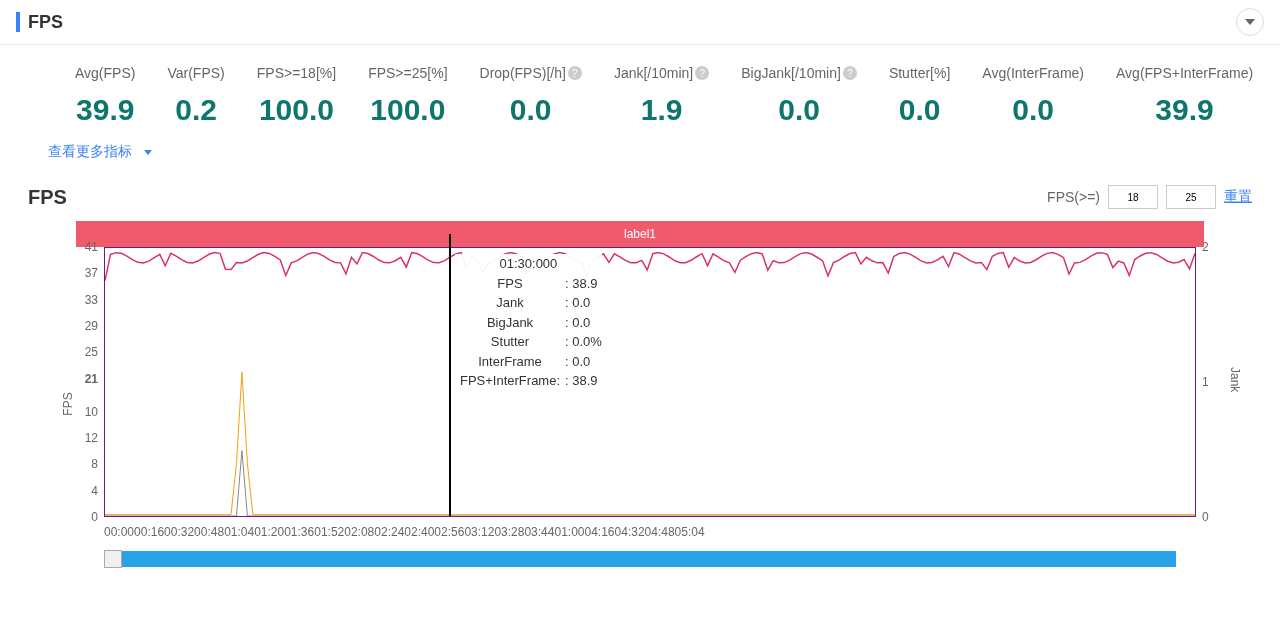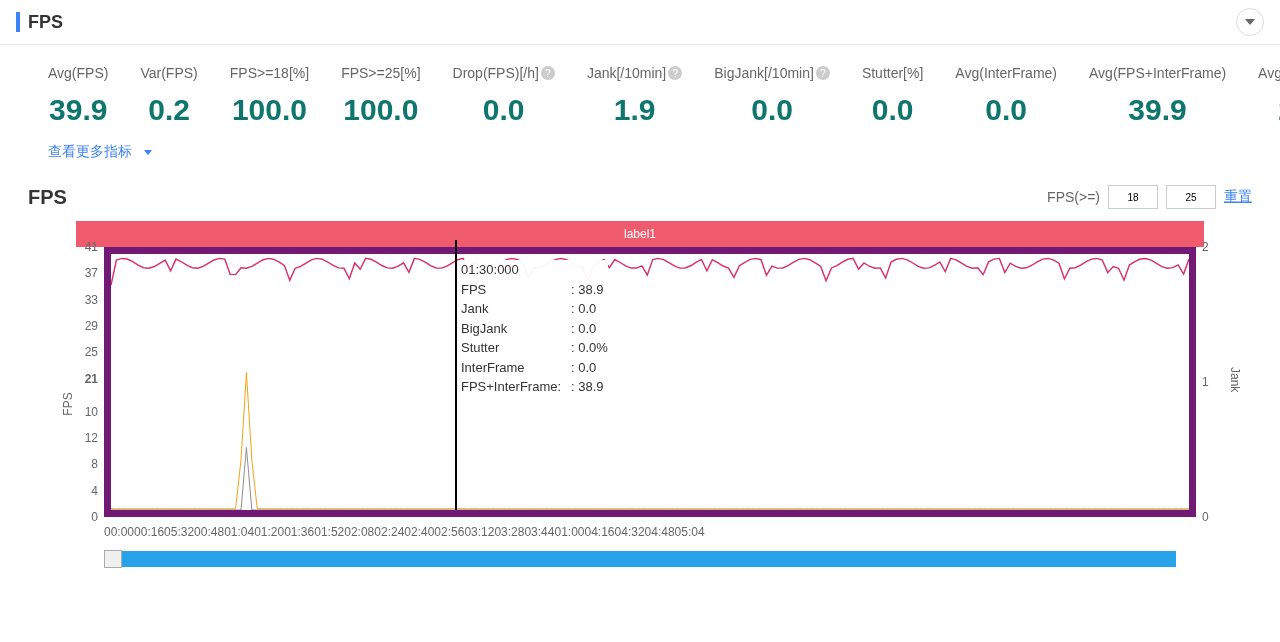--- a/index.html
+++ b/index.html
@@ -1,41 +1,41 @@
 <!DOCTYPE html>
 <html><head>
 <meta charset="utf-8">
 <style>
 * { margin: 0; padding: 0; box-sizing: border-box; }
 body { font-family: -apple-system, "Helvetica Neue", Arial, sans-serif; background: #fff; color: #333; width: 1280px; }
 .header { display: flex; align-items: center; padding: 8px 16px; border-bottom: 1px solid #e8e8e8; }
 .header-bar { width: 4px; height: 20px; background: #3b82f6; margin-right: 8px; }
 .header-title { font-size: 18px; font-weight: 600; color: #333; flex: 1; }
 .dropdown-btn { width: 28px; height: 28px; border: 1px solid #ddd; border-radius: 50%; display: flex; align-items: center; justify-content: center; background: #fff; cursor: pointer; }
-.metrics { display: flex; gap: 32px; padding: 20px 36px 8px 48px; flex-wrap: nowrap; }
+.metrics { display: flex; gap: 32px; padding: 20px 36px 8px 48px; flex-wrap: nowrap; margin-left: 27px; }
 .metric { display: flex; flex-direction: column; align-items: center; }
 .metric-label { font-size: 14px; color: #666; margin-bottom: 12px; display: flex; align-items: center; gap: 2px; white-space: nowrap; }
 .help-icon { width: 14px; height: 14px; border-radius: 50%; background: #ccc; color: #fff; font-size: 10px; display: inline-flex; align-items: center; justify-content: center; }
 .metric-value { font-size: 30px; font-weight: 700; color: #0f766e; }
 .more-link { padding: 8px 48px 16px; color: #3b82f6; font-size: 14px; cursor: pointer; display: flex; align-items: center; gap: 12px; }
 .chart-section { padding: 0 28px; }
 .chart-header { display: flex; align-items: center; padding: 8px 0 12px; }
 .chart-title { font-size: 20px; font-weight: 700; flex: 1; }
 .threshold-controls { display: flex; align-items: center; gap: 8px; font-size: 14px; color: #666; }
 .threshold-input { width: 50px; height: 24px; border: 1px solid #ccc; text-align: center; font-size: 10px; }
 .reset-link { color: #3b82f6; cursor: pointer; text-decoration: underline; }
 .red-bar { background: #ef5b6d; color: #fff; text-align: center; padding: 6px 0; margin: 0 48px; font-size: 12px; }
 .chart-area { position: relative; margin: 0 28px 0 48px; height: 300px; }
 .y-axis-left { position: absolute; left: 0; top: 0; height: 270px; width: 24px; }
 .y-tick-left { position: absolute; right: 2px; font-size: 12px; color: #666; transform: translateY(-50%); }
 .y-label-left { position: absolute; left: -20px; top: 150px; transform: rotate(-90deg); font-size: 12px; color: #666; }
 .y-axis-right { position: absolute; right: 0; top: 0; height: 270px; width: 24px; }
 .y-tick-right { position: absolute; left: 2px; font-size: 12px; color: #666; transform: translateY(-50%); }
 .y-label-right { position: absolute; right: -18px; top: 120px; writing-mode: vertical-lr; font-size: 12px; color: #666; }
-.plot { position: absolute; left: 28px; right: 28px; top: 0; height: 270px; border: 7px solid #701a75; }
+.plot { position: absolute; left: 28px; right: 28px; top: 0; height: 270px; border: 1px solid #701a75; text-align: center; }
 .plot svg { width: 100%; height: 100%; display: block; }
 .x-axis { position: absolute; left: 28px; right: 28px; bottom: 8px; display: flex; justify-content: flex-start; font-size: 12px; color: #666; }
 .x-tick { white-space: nowrap; }
 .tooltip { position: absolute; left: 350px; top: 6px; background: rgba(255,255,255,0.95); font-size: 13px; color: #333; line-height: 1.5; }
 .tooltip-row { display: flex; }
 .tooltip-key { width: 110px; }
 .cursor-line { position: absolute; left: 344px; top: -14px; bottom: 0; width: 2px; background: #000; }
 .scrollbar-track { margin: 4px 76px 8px; height: 16px; background: #27a1e8; position: relative; }
 .scrollbar-handle { position: absolute; left: 0; top: -1px; width: 18px; height: 18px; background: #f0f0f0; border: 1px solid #aaa; }
 .triangle-down { width: 0; height: 0; border-left: 5px solid transparent; border-right: 5px solid transparent; border-top: 6px solid #666; }
@@ -171,21 +171,21 @@
             <div class="tooltip-row">
               <span class="tooltip-key">FPS+InterFrame:</span>
               <span>: 38.9</span>
             </div>
           </div>
       </div>
     </div>
     <div class="x-axis" id="x-axis">
         <div class="x-tick">00:00</div>
         <div class="x-tick">00:16</div>
-        <div class="x-tick">05:32</div>
+        <div class="x-tick">00:32</div>
         <div class="x-tick">00:48</div>
         <div class="x-tick">01:04</div>
         <div class="x-tick">01:20</div>
         <div class="x-tick">01:36</div>
         <div class="x-tick">01:52</div>
         <div class="x-tick">02:08</div>
         <div class="x-tick">02:24</div>
         <div class="x-tick">02:40</div>
         <div class="x-tick">02:56</div>
         <div class="x-tick">03:12</div>

